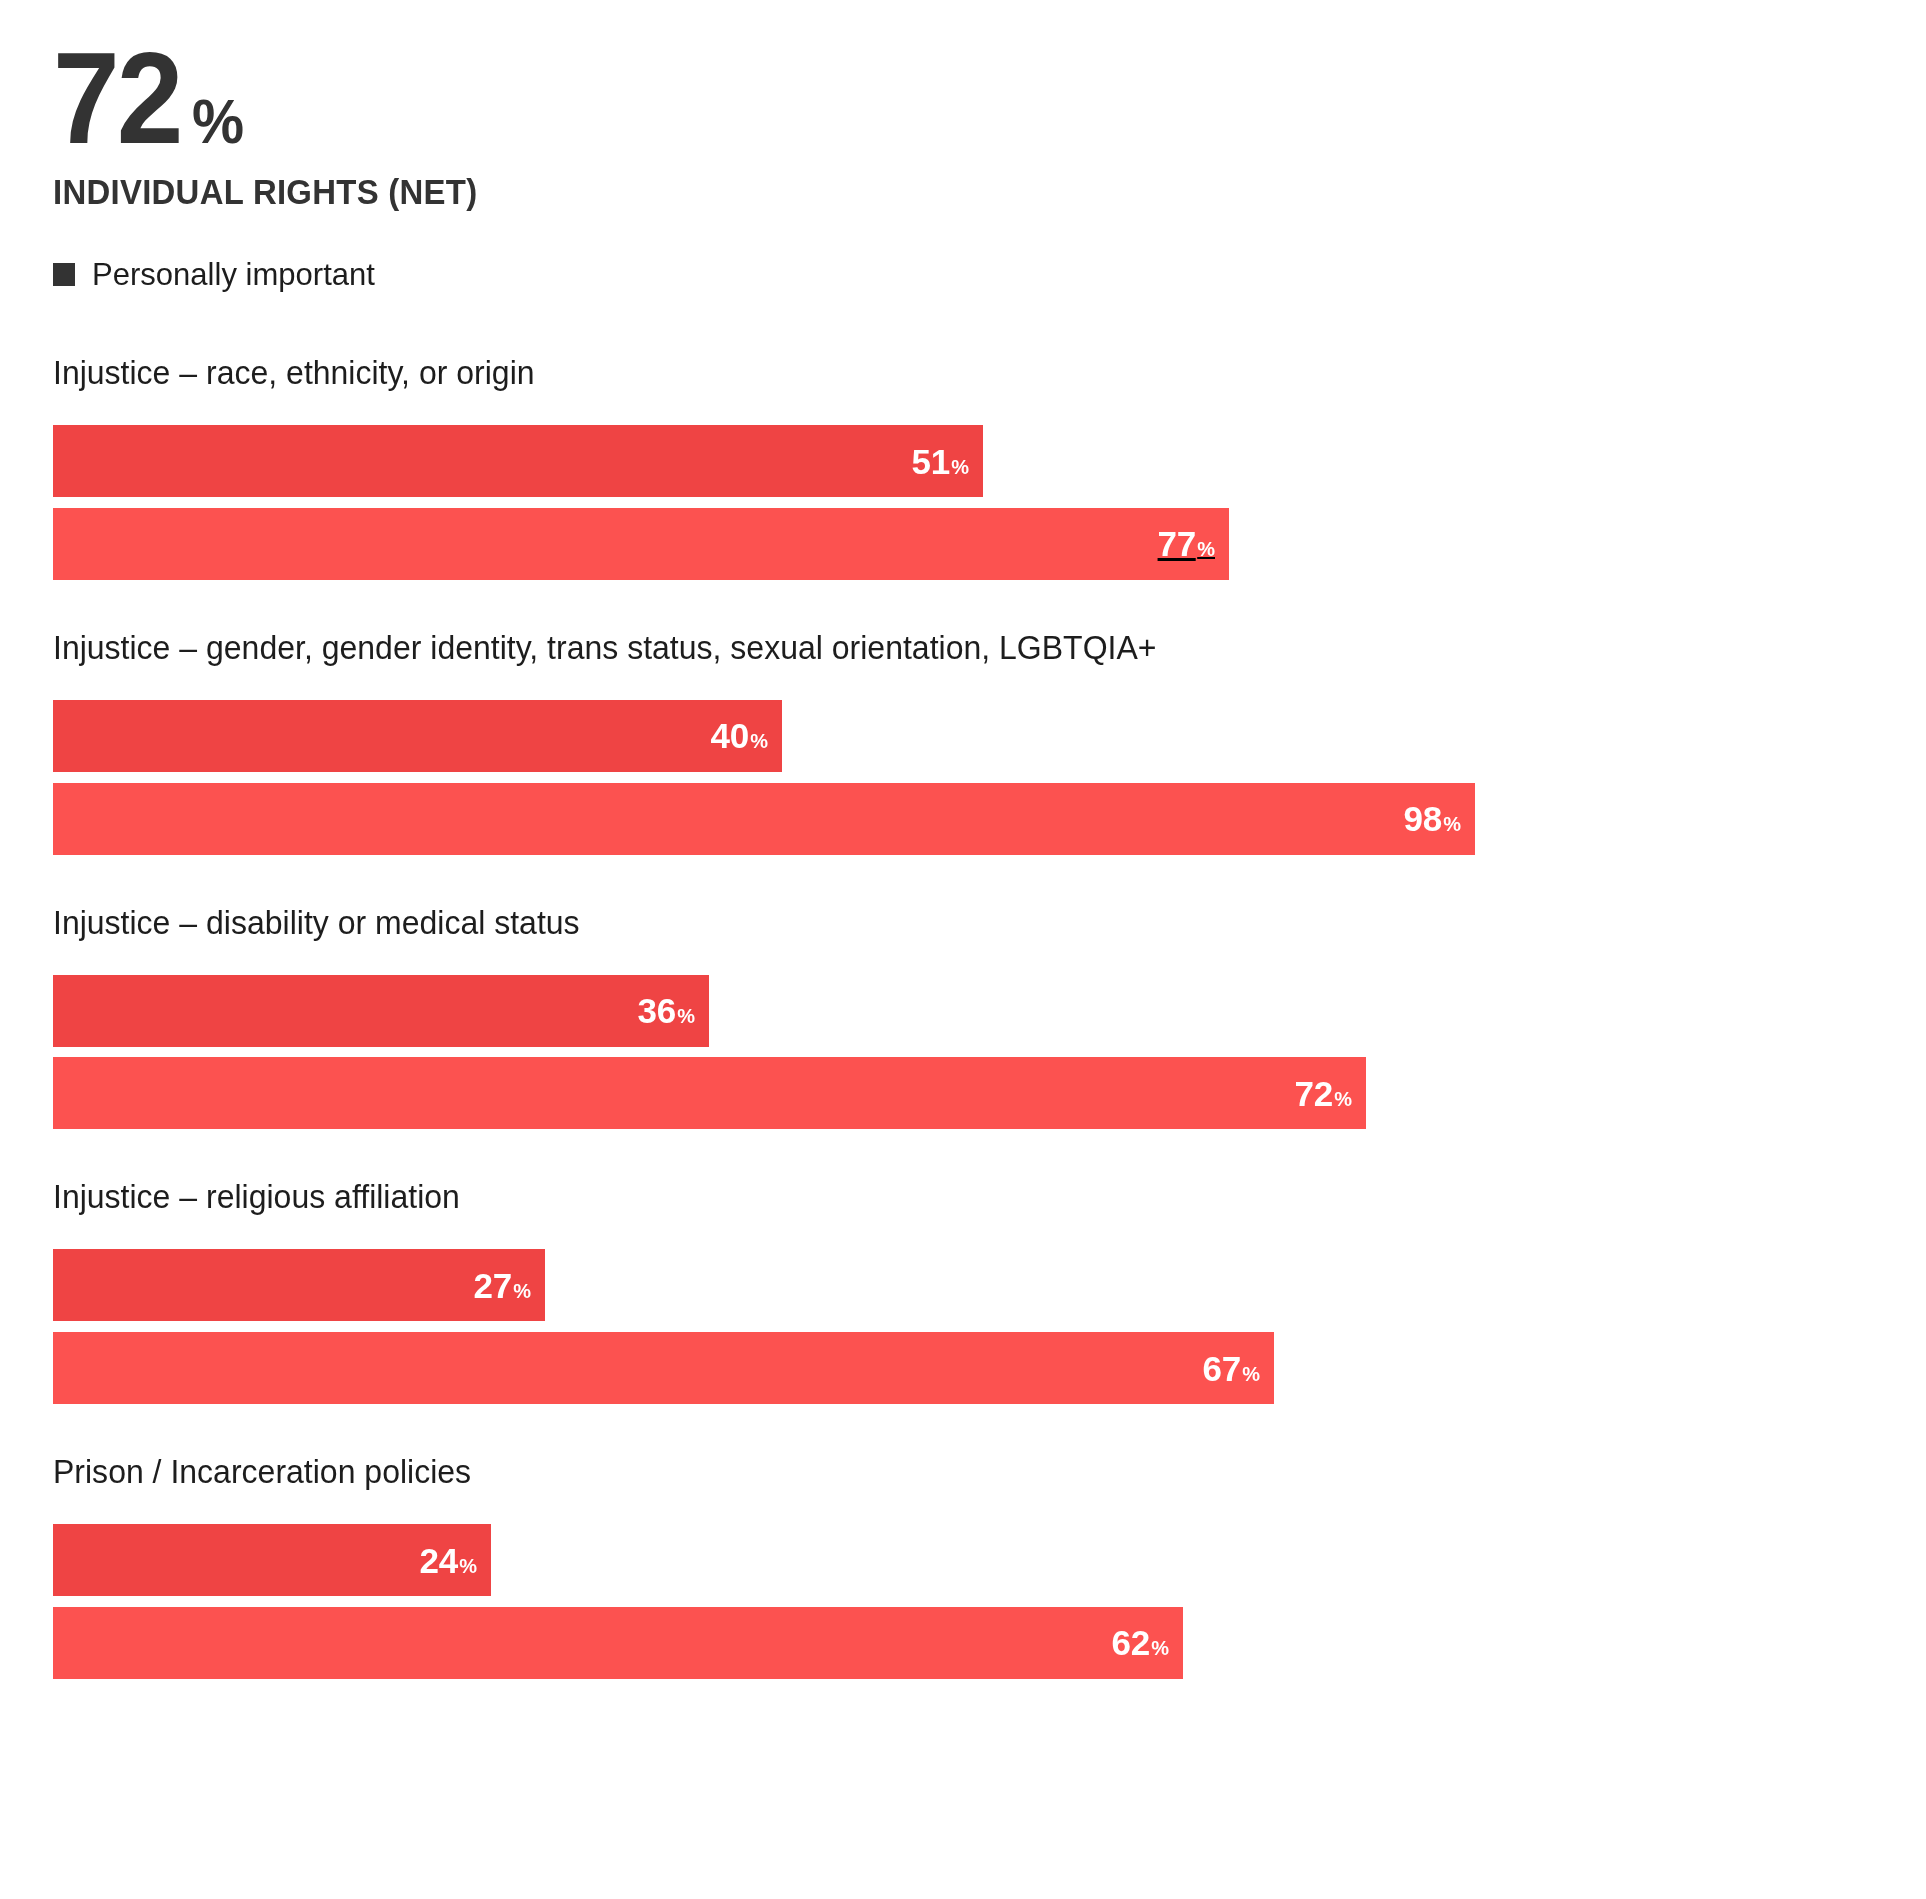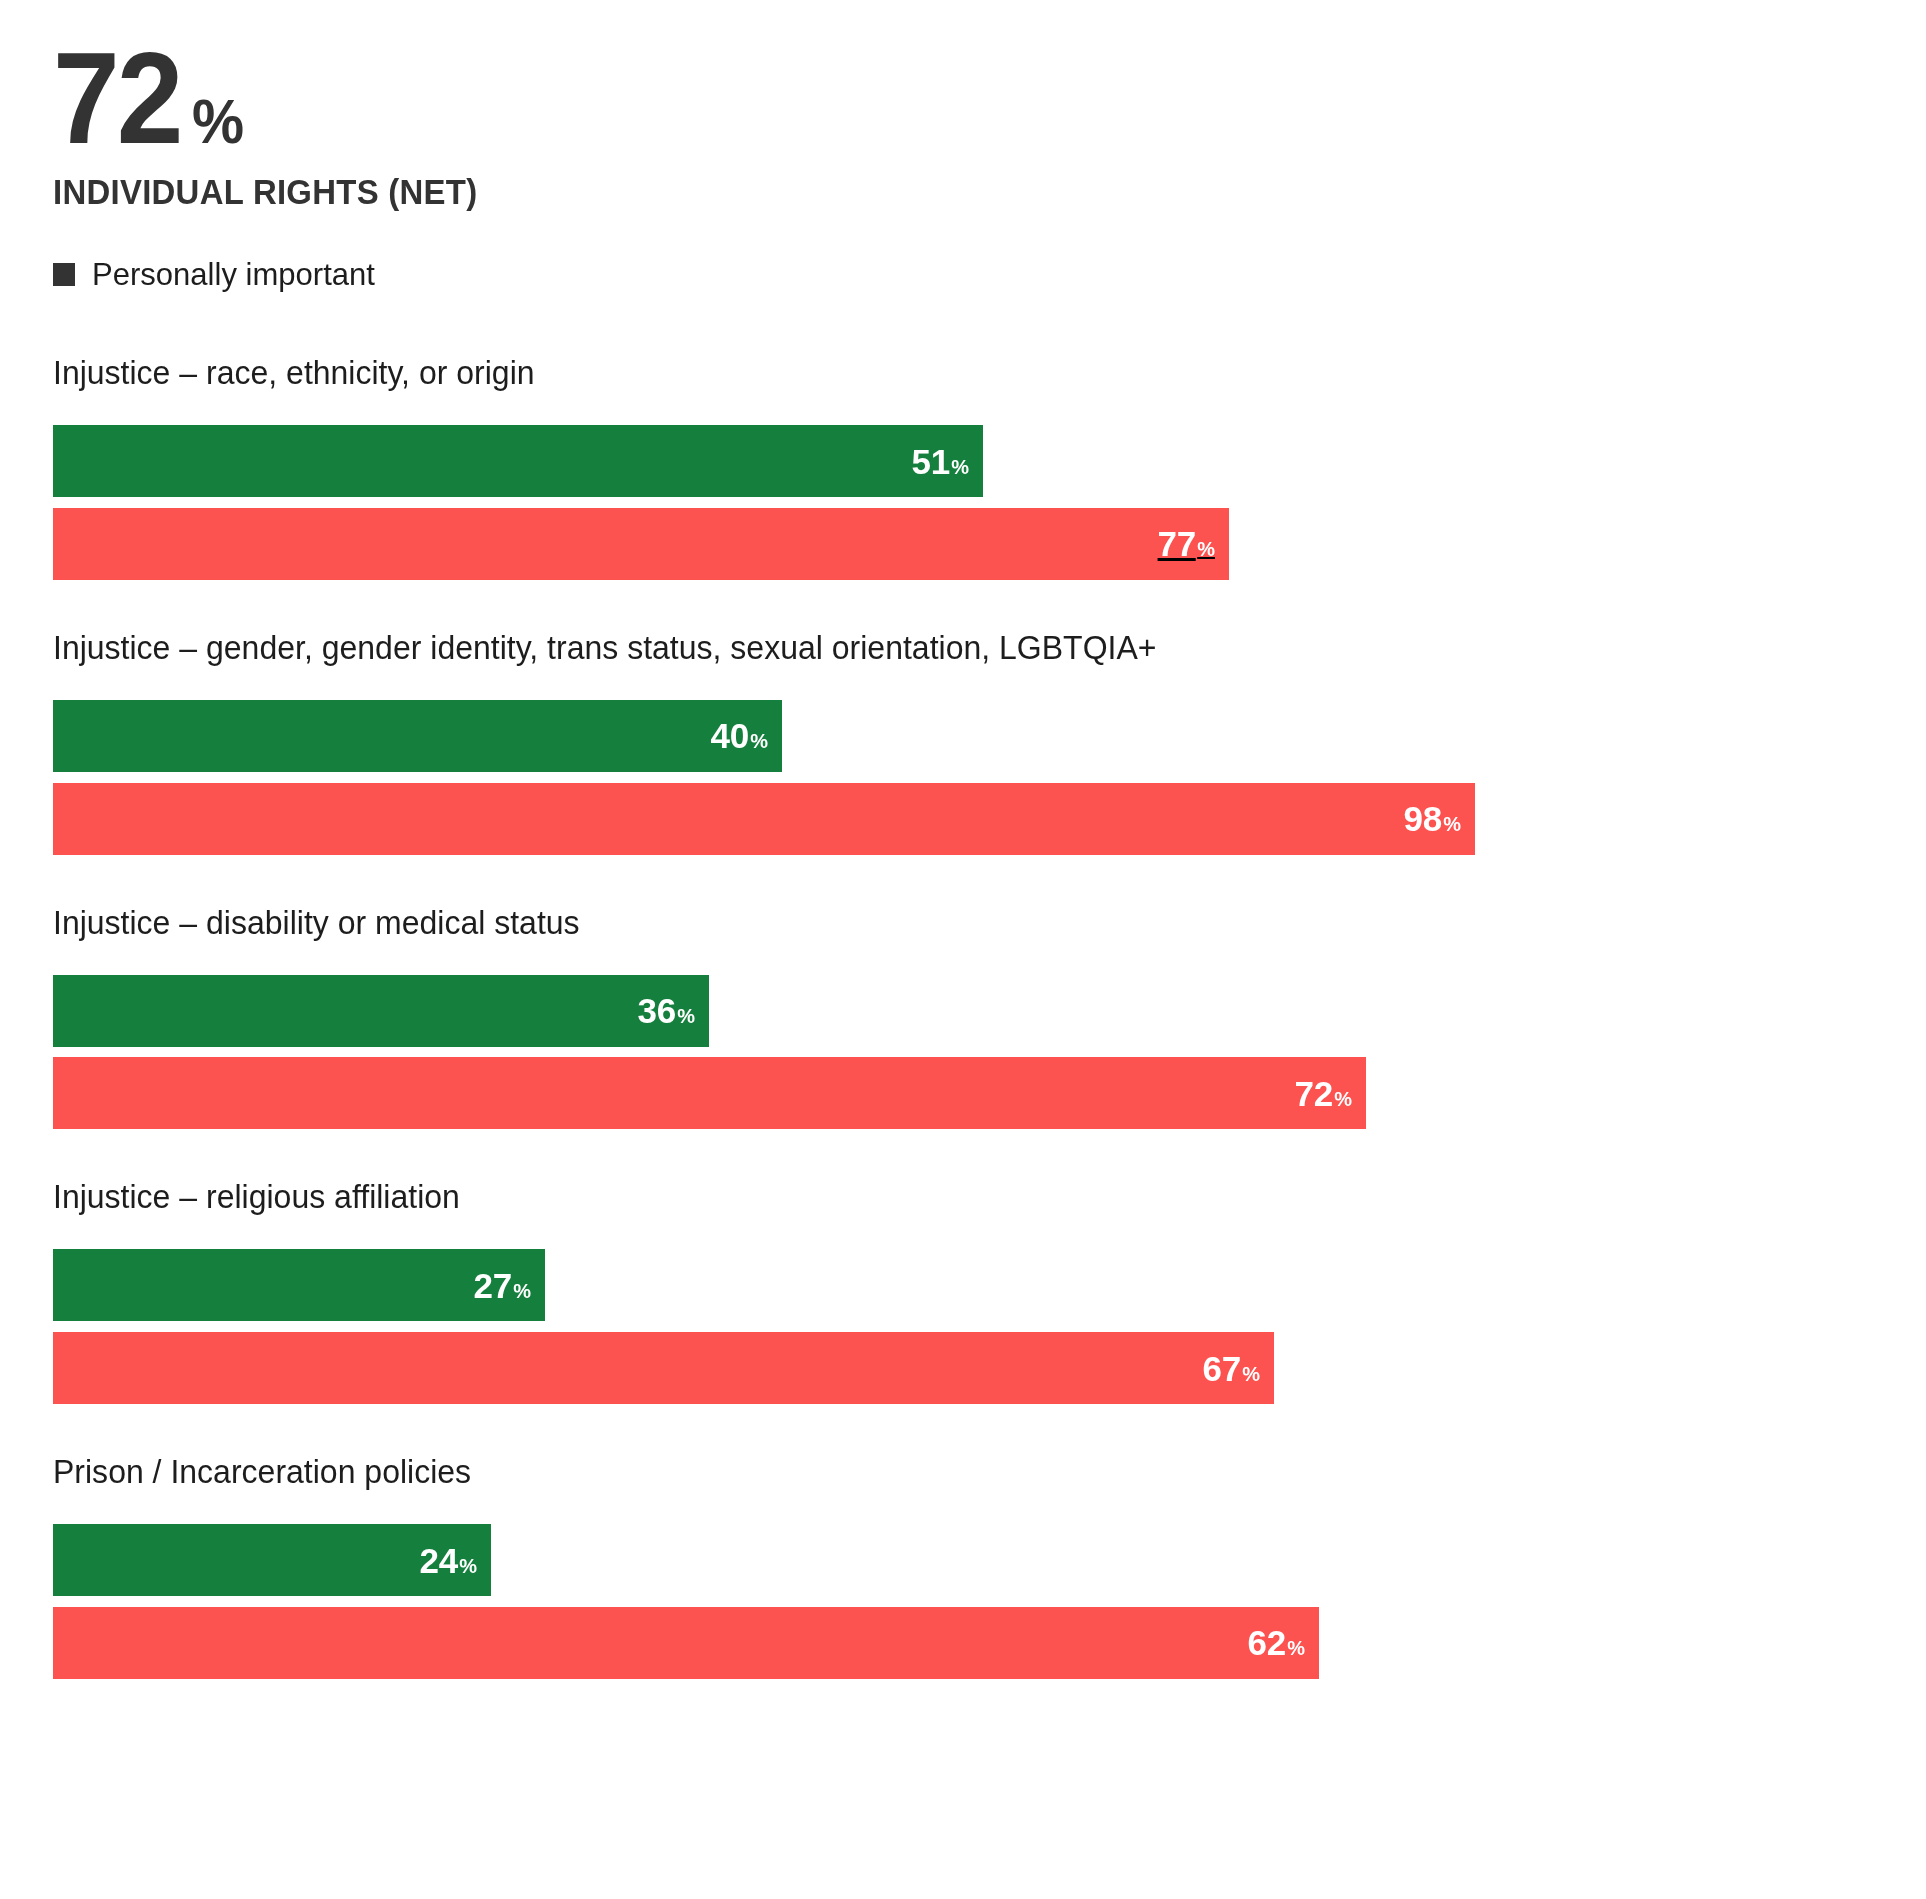--- a/index.html
+++ b/index.html
@@ -131,21 +131,21 @@
 
   .bar {
     position: relative;
     height: 72px;
     display: flex;
     align-items: center;
     justify-content: flex-end;
     box-sizing: border-box;
     padding-right: 14px;
   }
-  .bar.dark { background: #15803d; justify-content: flex-end; }
+  .bar.dark { background: #ef4444; justify-content: flex-end; }
   .bar.red  { background: #fc5250; }
 
   .bar-value {
     display: flex;
     align-items: baseline;
     color: #ffffff;
     font-family: "Liberation Sans Narrow", "Liberation Sans", sans-serif;
     line-height: 1;
   }
   .bar-value .num {
@@ -265,21 +265,21 @@
       <div class="group-label">Prison / Incarceration policies</div>
       <div class="bar-row">
         <div class="bar dark" style="width: 438px;">
           <span class="bar-value">
             <span class="num">24</span>
               <span class="pct">%</span>
           </span>
         </div>
       </div>
       <div class="bar-row">
-        <div class="bar red" style="width: 1266px;">
+        <div class="bar red" style="width: 1130px;">
           <span class="bar-value">
             <span class="num">62</span>
               <span class="pct">%</span>
           </span>
         </div>
       </div>
     </div>
 
   </div>
 </div>

